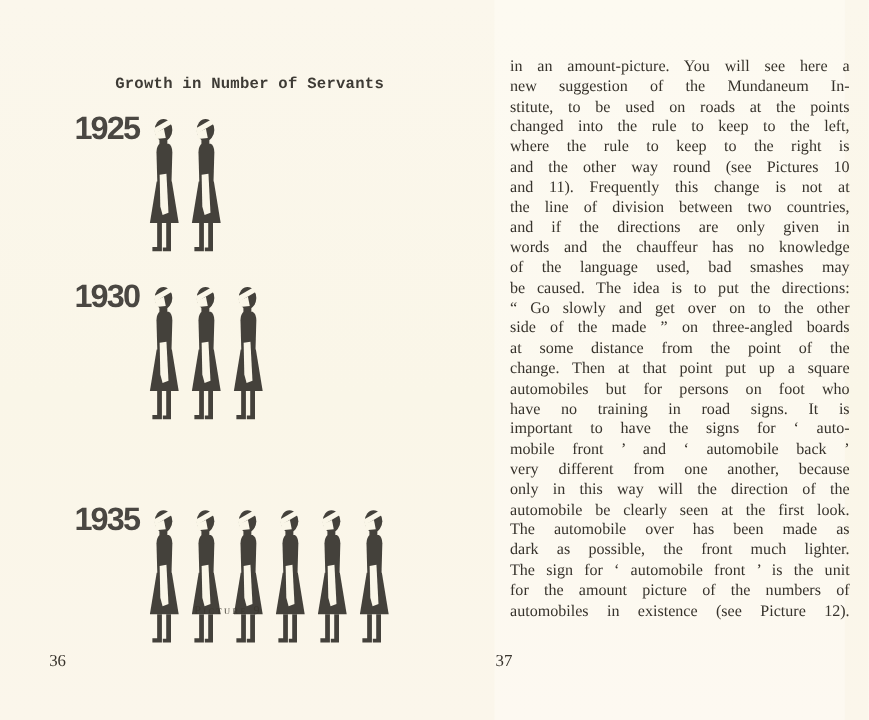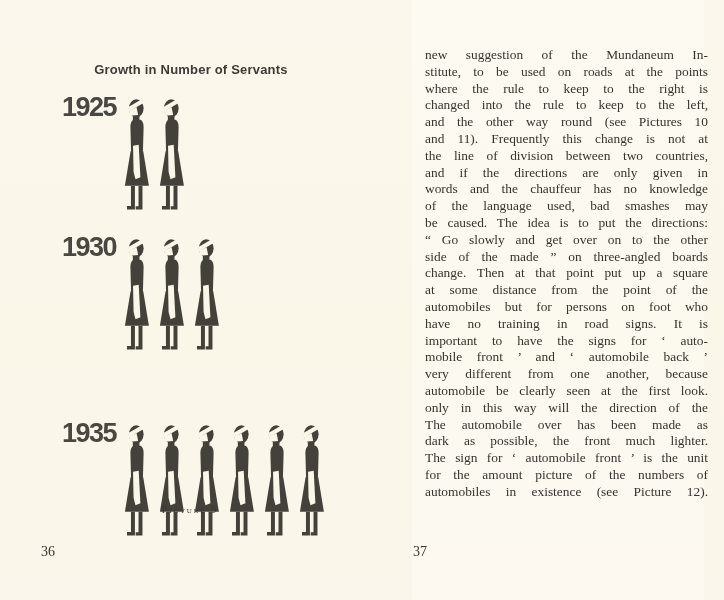--- a/index.html
+++ b/index.html
@@ -7,22 +7,22 @@
     width:724px;height:600px;position:relative;overflow:hidden;
     background:linear-gradient(180deg,#fbf7ec 0%,#faf6e8 55%,#fbf6eb 100%);
     font-family:"Liberation Serif",serif;
   }
   .spread{position:absolute;inset:0;}
   
   .right-tone{position:absolute;left:412px;top:0;width:292px;height:600px;
     background:rgba(255,253,249,.45);pointer-events:none;}
   
   .chart-title{
-    position:absolute;left:62px;top:62px;width:258px;text-align:center;
-    font-family:Liberation Sans, sans-serif;font-weight:600;font-size:13px;
+    position:absolute;left:62px;top:62px;width:258px;text-align:right;
+    font-family:Liberation Mono, monospace;font-weight:600;font-size:13px;
     letter-spacing:.2px;color:var(--head,#3e3b35);
   }
   .picto-row{position:absolute;left:62px;display:flex;align-items:flex-start;}
   .row-1925{top:93px;}
   .row-1930{top:233px;}
   .row-1935{top:371px;margin-top:48px;}
   .year{
     width:52px;flex:0 0 52px;margin-top:1px;
     font-family:"Liberation Sans",sans-serif;font-weight:700;font-size:27px;
     line-height:1;letter-spacing:-1.5px;color:#4a4742;
@@ -190,42 +190,43 @@
   </svg>
         </div>
     </div>
 
     <div class="caption">Picture 9</div>
     <div class="pagenum pagenum-left">36</div>
   </div>
 
   <div>
     <div class="text-col">
+        <div class="line">in an amount-picture.  You will see here a</div>
         <div class="line">new suggestion of the Mundaneum In-</div>
         <div class="line">stitute, to be used on roads at the points</div>
+        <div class="line">changed into the rule to keep to the left,</div>
         <div class="line">where the rule to keep to the right is</div>
-        <div class="line">changed into the rule to keep to the left,</div>
         <div class="line">and the other way round (see Pictures 10</div>
         <div class="line">and 11).  Frequently this change is not at</div>
         <div class="line">the line of division between two countries,</div>
         <div class="line">and if the directions are only given in</div>
         <div class="line">words and the chauffeur has no knowledge</div>
         <div class="line">of the language used, bad smashes may</div>
         <div class="line">be caused. The idea is to put the directions:</div>
         <div class="line">“ Go slowly and get over on to the other</div>
         <div class="line">side of the made ” on three-angled boards</div>
+        <div class="line">at some distance from the point of the</div>
         <div class="line">change.  Then at that point put up a square</div>
-        <div class="line">at some distance from the point of the</div>
         <div class="line">automobiles but for persons on foot who</div>
         <div class="line">have no training in road signs.  It is</div>
         <div class="line">important to have the signs for ‘ auto-</div>
         <div class="line">mobile front ’ and ‘ automobile back ’</div>
         <div class="line">very different from one another, because</div>
+        <div class="line">only in this way will the direction of the</div>
         <div class="line">automobile be clearly seen at the first look.</div>
-        <div class="line">only in this way will the direction of the</div>
         <div class="line">The automobile over has been made as</div>
         <div class="line">dark as possible, the front much lighter.</div>
         <div class="line">The sign for ‘ automobile front ’ is the unit</div>
         <div class="line">for the amount picture of the numbers of</div>
         <div class="line">automobiles in existence (see Picture 12).</div>
       </div>
     <div class="pagenum pagenum-right">37</div>
   </div>
 </div>
 

